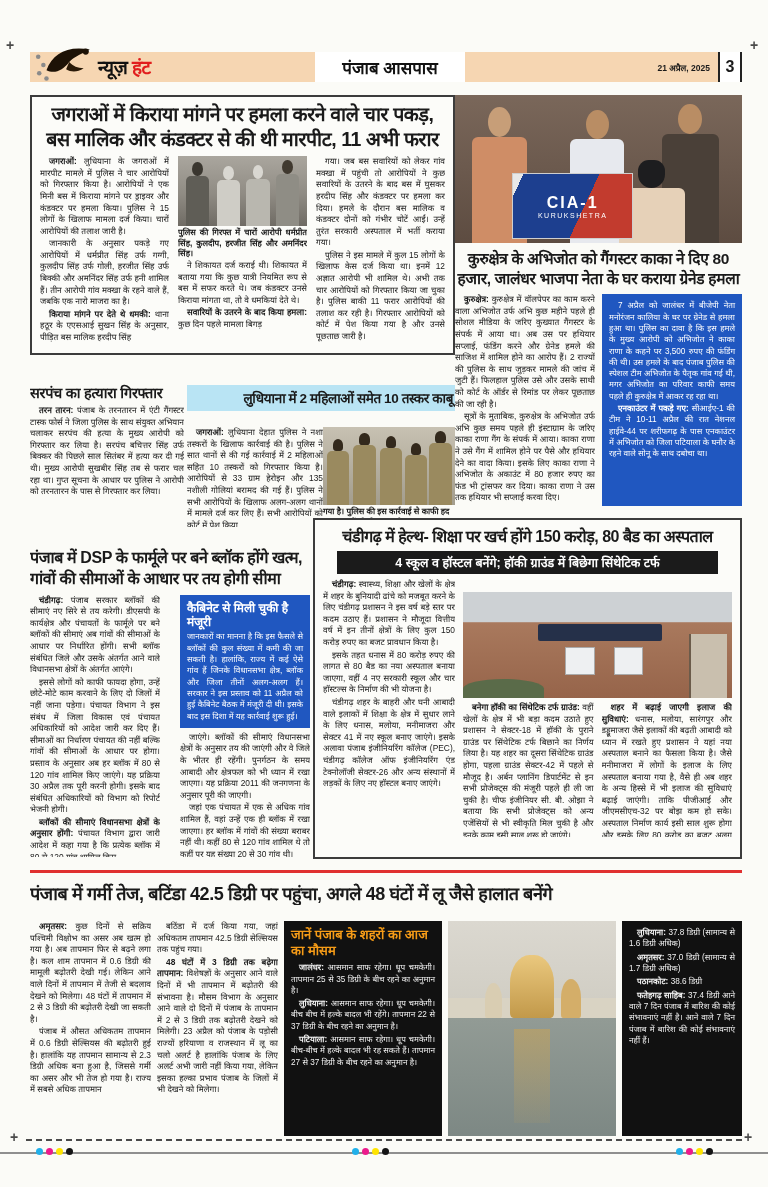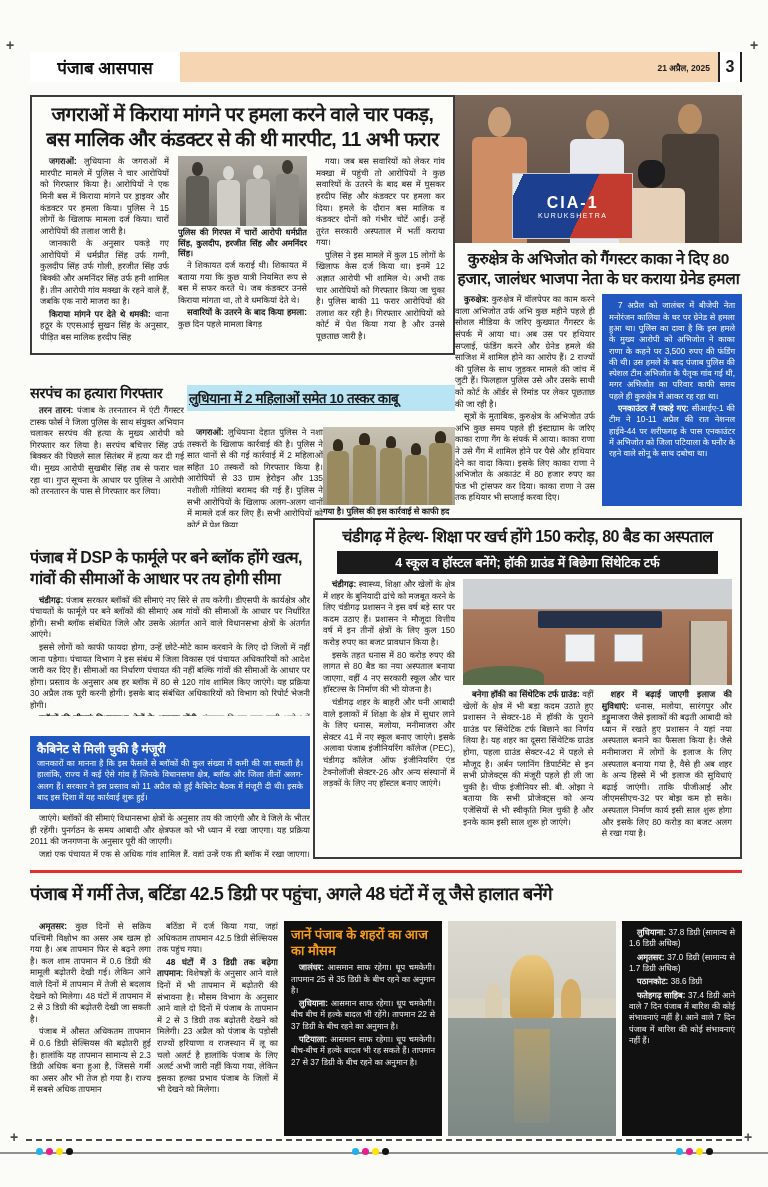--- a/index.html
+++ b/index.html
@@ -66,51 +66,51 @@
   .a2-cols{display:flex;gap:7px;height:212px;overflow:hidden;}
   .a2-col{flex:1;overflow:hidden;}
   .bluebox{background:#2057c0;color:#fff;padding:6px 7px;overflow:hidden;height:100%;}
   .bluebox h3{font-size:12.5px;font-weight:800;margin-bottom:3px;line-height:1.25;}
   .bluebox .jtext{color:#fff;font-size:8.2px;}
 
   
   .a3{position:absolute;left:30px;top:382px;width:154px;height:134px;overflow:hidden;}
   .a3 h2{font-size:14.5px;font-weight:800;margin-bottom:3px;letter-spacing:-0.3px;}
   .a4{position:absolute;left:187px;top:385px;width:268px;height:142px;overflow:hidden;}
-  .a4 h2{background:#b9e4f4;font-size:13.5px;font-weight:800;text-align:left;padding:4px 2px;letter-spacing:-0.4px;text-decoration:underline;}
+  .a4 h2{background:#b9e4f4;font-size:13.5px;font-weight:800;text-align:right;padding:4px 2px;letter-spacing:-0.4px;}
   .a4-cols{display:flex;margin-top:16px;}
   .a4-t{flex:1;overflow:hidden;height:108px;}
   .a4-r{flex:0 0 132px;}
   .ph-police{width:132px;height:78px;position:relative;overflow:hidden;
              background:linear-gradient(180deg,#c7c1b2 0%,#a39d8d 100%);}
   .pfig{position:absolute;bottom:0;}
   .pfig .hd-i{width:46%;height:12px;border-radius:50% 50% 30% 30%;margin:0 auto;background:#33291c;}
   .pfig .bd-i{width:100%;height:calc(100% - 12px);border-radius:5px 5px 0 0;background:#9a8a5f;}
   .pol1{left:3%;width:17%;height:85%;} .pol2{left:23%;width:17%;height:92%;}
   .pol3{left:43%;width:17%;height:88%;} .pol4{left:62%;width:17%;height:80%;}
   .pol5{left:80%;width:18%;height:95%;}
 
   
   .a5{position:absolute;left:30px;top:548px;width:280px;height:316px;overflow:hidden;}
   .a5 h2{font-size:16px;font-weight:800;line-height:1.3;letter-spacing:-0.4px;margin-bottom:5px;}
-  .a5-cols{display:flex;gap:20px;height:262px;overflow:hidden;flex-direction:column;}
+  .a5-cols{display:flex;gap:20px;height:262px;overflow:hidden;}
   .a5-col{flex:1;overflow:hidden;}
   .bluebox2{background:#2057c0;color:#fff;padding:6px 7px;margin-bottom:4px;}
   .bluebox2 h3{font-size:12px;font-weight:800;margin-bottom:2px;line-height:1.2;}
   .bluebox2 .bb-t{font-size:8.2px;line-height:1.38;text-align:justify;color:#fff;}
 
   
   .a6{position:absolute;left:313px;top:518px;width:429px;height:341px;border:2px solid #3c3c3c;
       padding:5px 8px;overflow:hidden;background:#fcfcf9;}
   .a6 h2{font-size:16px;font-weight:800;text-align:center;white-space:nowrap;letter-spacing:-0.5px;overflow:hidden;}
   .blackbar{background:#1b1b1b;color:#fff;font-size:12.5px;font-weight:800;text-align:center;
             padding:3px;margin:4px 14px 5px;}
   .a6-body{display:flex;gap:8px;height:258px;overflow:hidden;}
   .a6-c1{flex:0 0 132px;overflow:hidden;}
-  .a6-right{flex:1;display:flex;flex-direction:column;overflow:hidden;}
+  .a6-right{flex:1;display:flex;flex-direction:column;overflow:hidden;margin-top:13px;}
   .ph-building{width:100%;height:106px;position:relative;overflow:hidden;margin-bottom:4px;
      background:linear-gradient(180deg,#cdd1d4 0%,#cdd1d4 28%,#a9795d 29%,#96644a 100%);}
   .b-tarp{position:absolute;left:28%;top:30%;width:46%;height:16%;background:#253049;border-radius:2px;}
   .b-board1{position:absolute;left:38%;top:52%;width:11%;height:26%;background:#eef0f2;border:1px solid #aaa;}
   .b-board2{position:absolute;left:56%;top:52%;width:11%;height:26%;background:#eef0f2;border:1px solid #aaa;}
   .b-gate{position:absolute;left:84%;top:40%;width:14%;height:60%;background:#c9bfae;border-left:2px solid #6b5b4a;}
   .b-bush{position:absolute;left:0;bottom:0;width:30%;height:18%;background:#5a6b49;border-radius:50% 50% 0 0;}
   .a6-2cols{display:flex;gap:8px;flex:1;overflow:hidden;}
   .a6-2cols>div{flex:1;overflow:hidden;}
 
@@ -147,20 +147,35 @@
 <body>
 
 <div class="page">
 
   <div class="reg" style="left:6px;top:38px;">+</div>
   <div class="reg" style="left:750px;top:38px;">+</div>
   <div class="reg" style="left:10px;top:1130px;">+</div>
   <div class="reg" style="left:744px;top:1130px;">+</div>
 
   <div class="bar">
+    <div class="bar-left">
+      <svg class="eagle" viewBox="0 0 60 40">
+        <circle cx="6" cy="13" r="2.2" fill="#8a8a8a"></circle>
+        <circle cx="11" cy="21" r="2.2" fill="#8a8a8a"></circle>
+        <circle cx="7" cy="29" r="2.2" fill="#8a8a8a"></circle>
+        <circle cx="14" cy="34" r="2.2" fill="#8a8a8a"></circle>
+        <path d="M14 26 C20 10 34 2 56 6 C44 12 40 14 36 18 C30 26 22 30 14 26 Z" fill="#1d1206"></path>
+        <path d="M36 18 C40 22 44 24 50 24 C44 28 38 28 33 25 Z" fill="#2a1a08"></path>
+        <circle cx="52" cy="8" r="3" fill="#1d1206"></circle>
+      </svg>
+      <div class="paper-name">
+        <span>न्यूज़</span>
+        <span class="red">हंट</span>
+      </div>
+    </div>
     <div class="bar-mid">पंजाब आसपास</div>
     <div class="bar-right">21 अप्रैल, 2025</div>
     <div class="pageno">3</div>
   </div>
 
   <div class="a1">
     <h2>जगराओं में किराया मांगने पर हमला करने वाले चार पकड़, बस मालिक और कंडक्टर से की थी मारपीट, 11 अभी फरार</h2>
     <div class="a1-cols jtext">
       <div class="a1-col">
         <p><span class="lead">जगराओं:</span> <span>लुधियाना के जगराओं में मारपीट मामले में पुलिस ने चार आरोपियों को गिरफ्तार किया है। आरोपियों ने एक मिनी बस में किराया मांगने पर ड्राइवर और कंडक्टर पर हमला किया। पुलिस ने 15 लोगों के खिलाफ मामला दर्ज किया। चारों आरोपियों की तलाश जारी है।</span></p>

